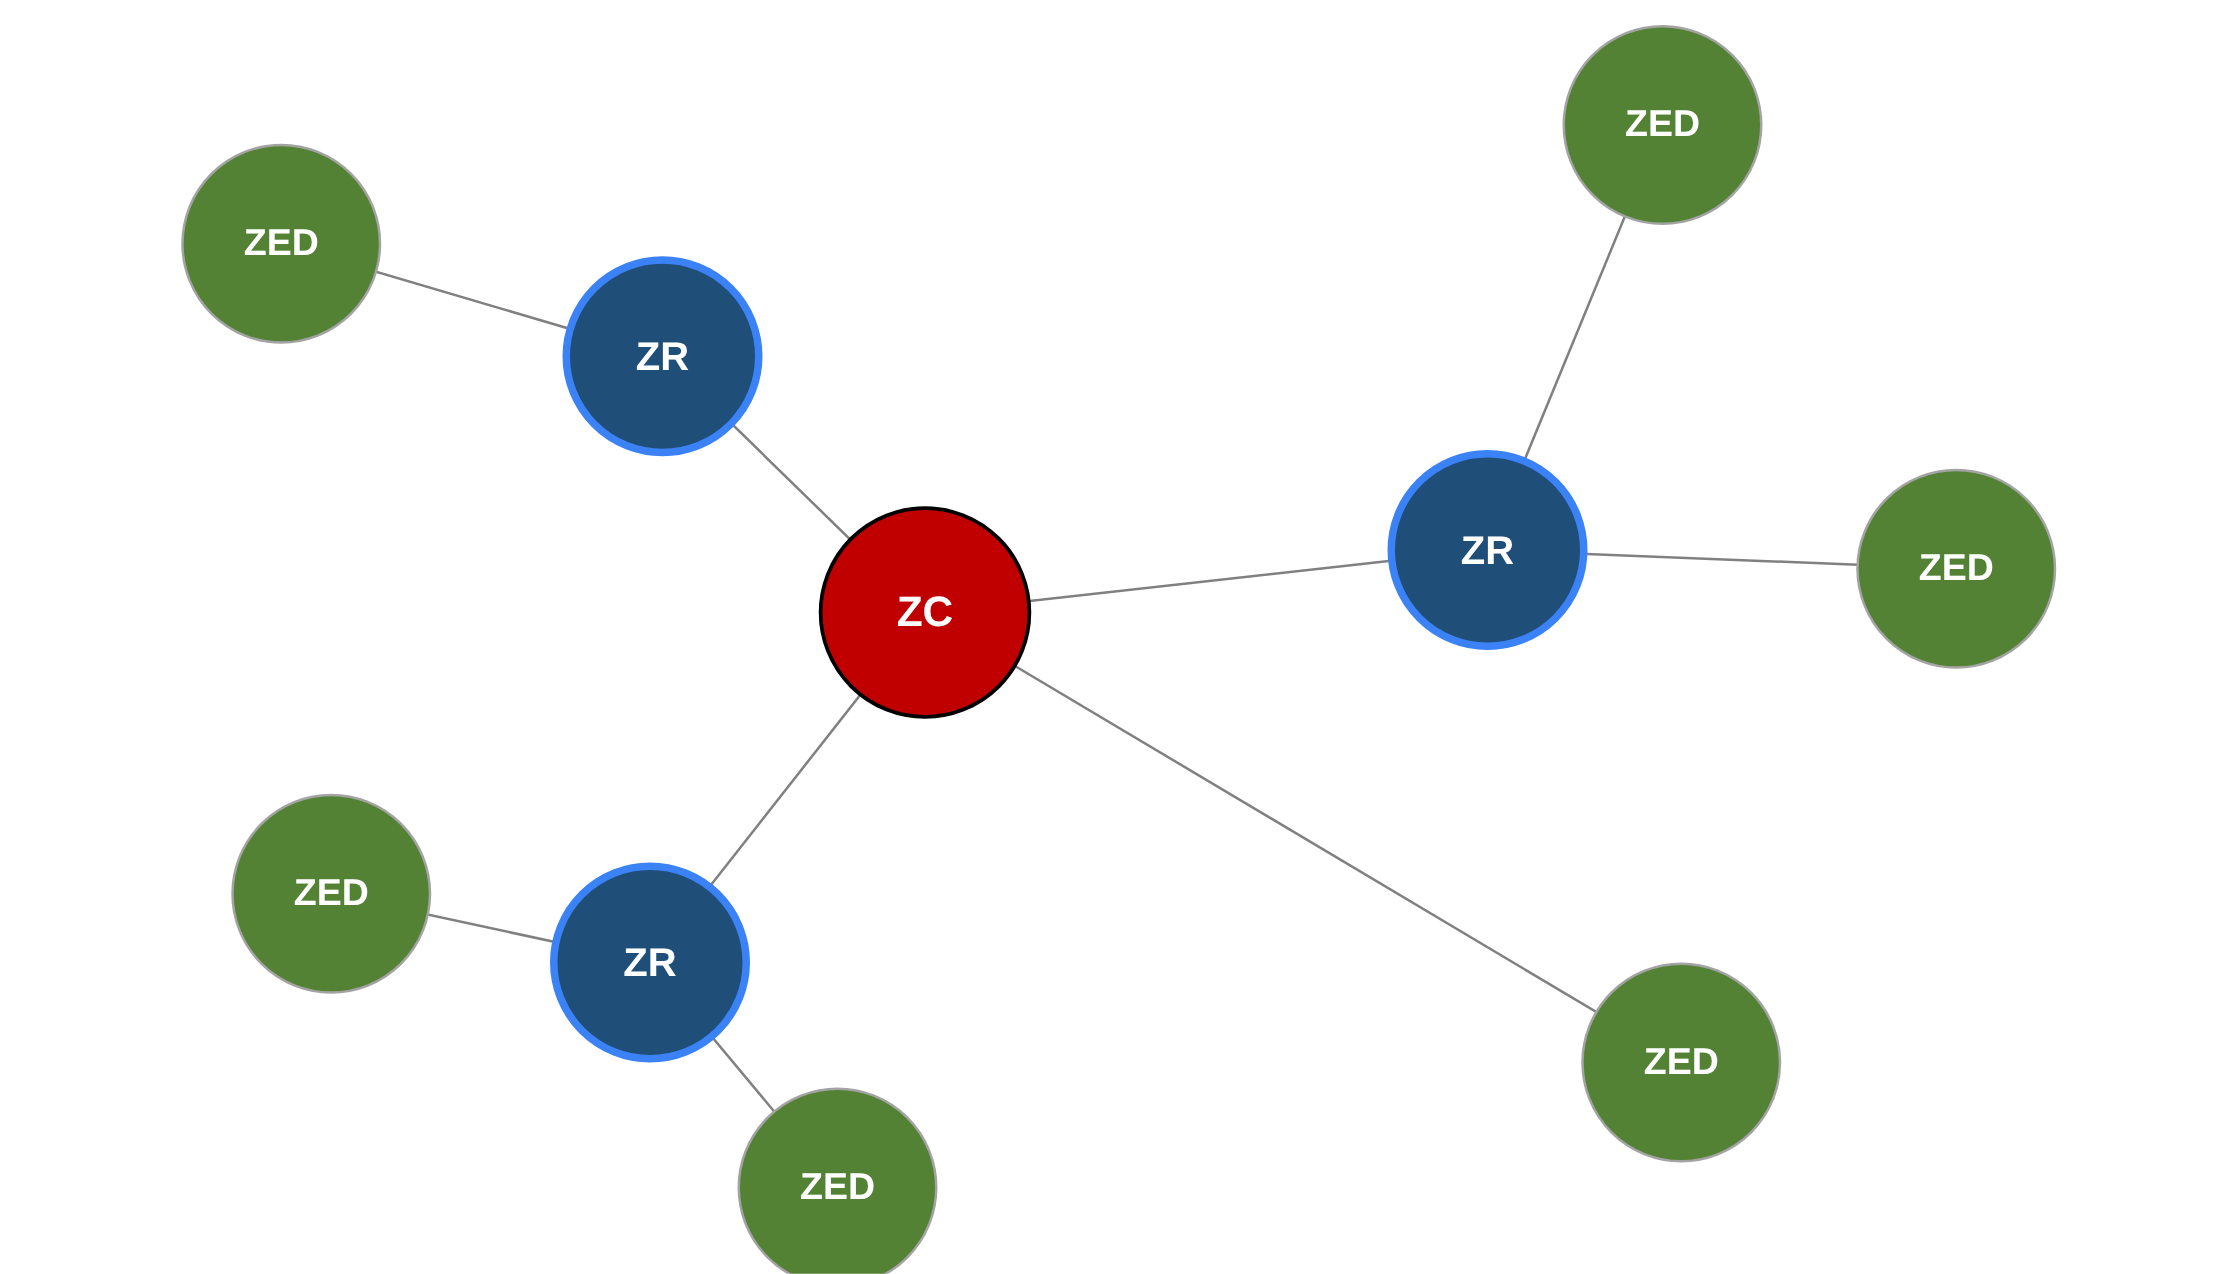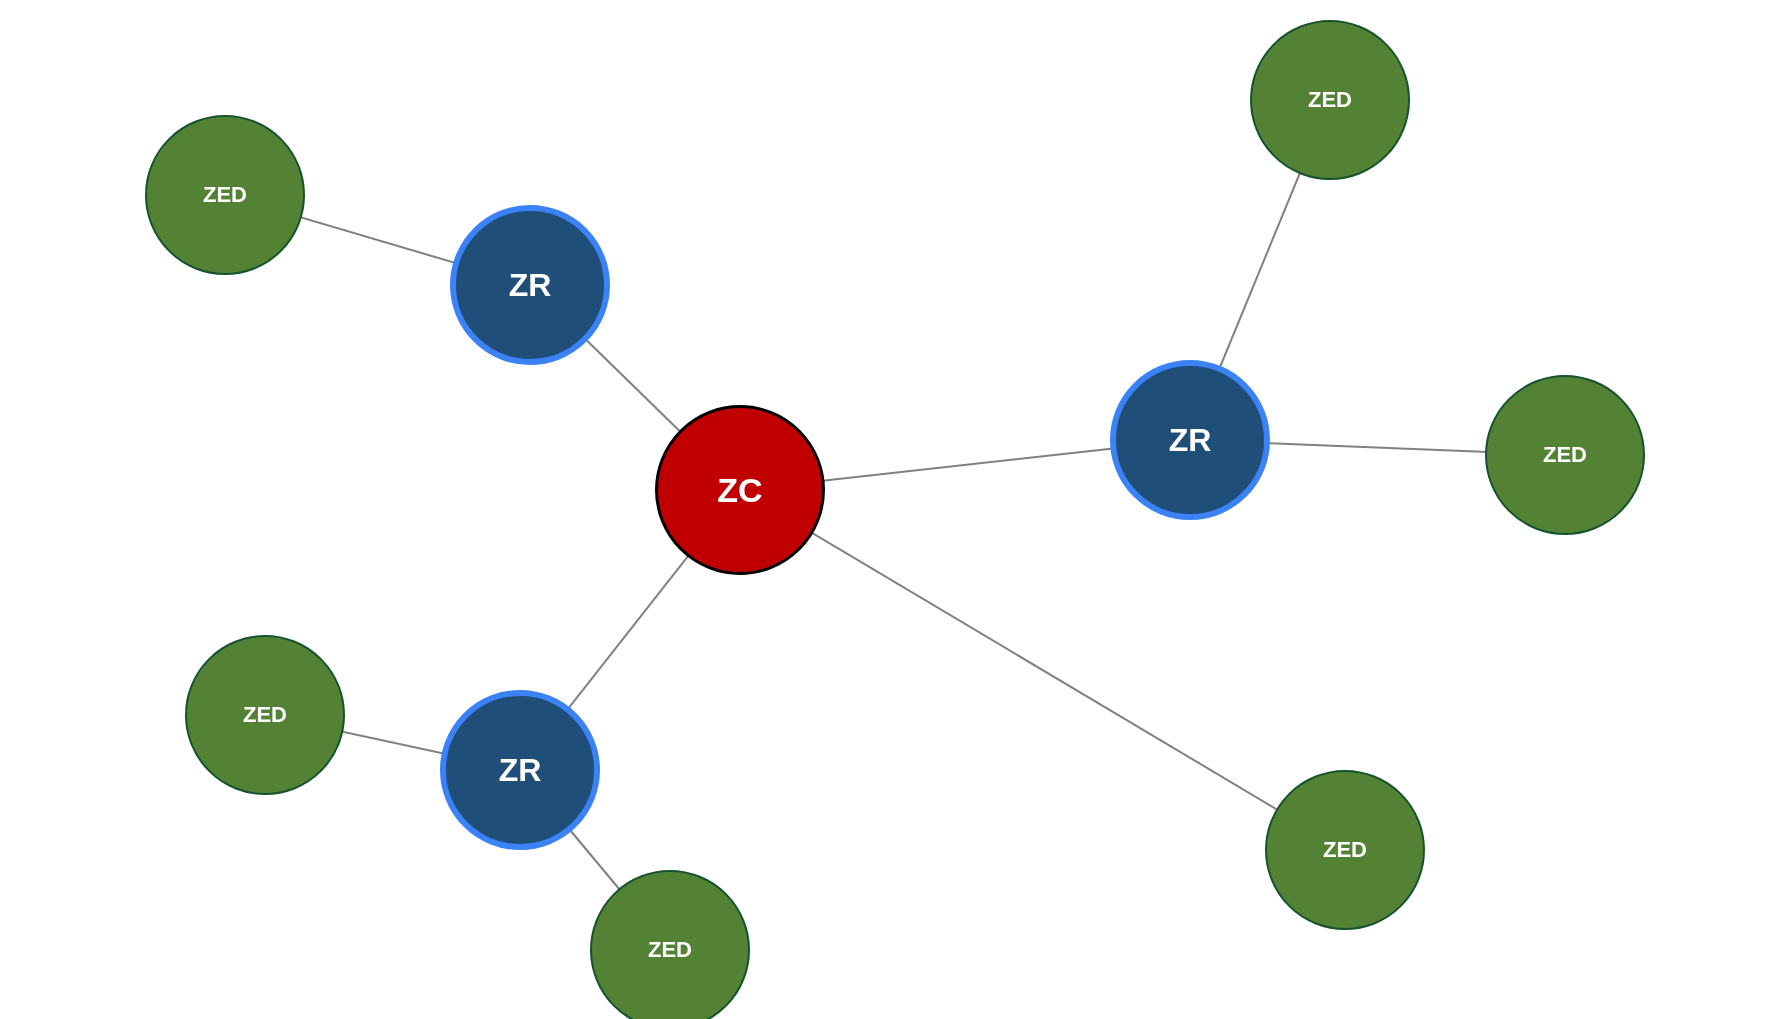--- a/index.html
+++ b/index.html
@@ -43,22 +43,22 @@
   }
   .node.zr {
     width: 160px;
     height: 160px;
     font-size: 32px;
     border: 6px solid #3b82f6;
   }
   .node.zed {
     width: 160px;
     height: 160px;
-    font-size: 22px;
-    border: 2px solid #14532d;
+    font-size: 30px;
+    border: 2px solid #a3a3a3;
   }
 </style>
 </head>
 <body>
 
 <div class="canvas">
 
   <svg class="edges">
       <line x1="740" y1="490" x2="530" y2="285" stroke="#808080" stroke-width="2"></line>
       <line x1="740" y1="490" x2="1190" y2="440" stroke="#808080" stroke-width="2"></line>

